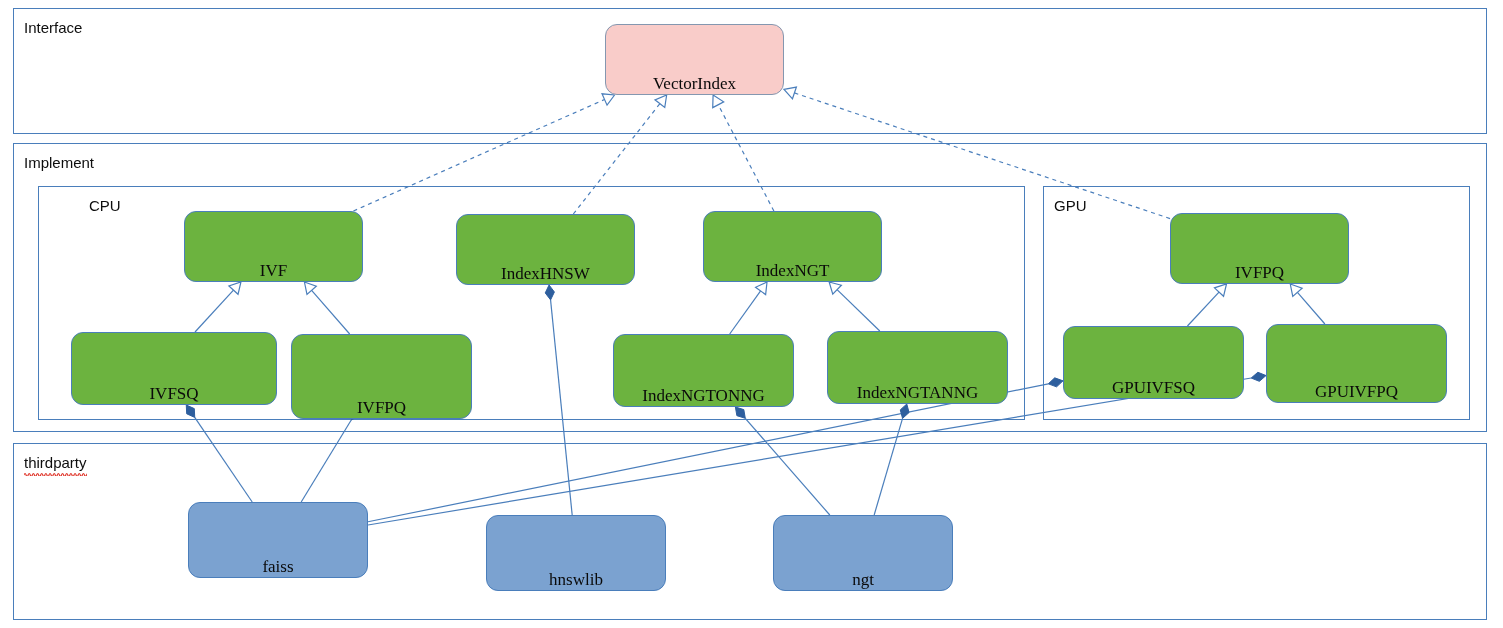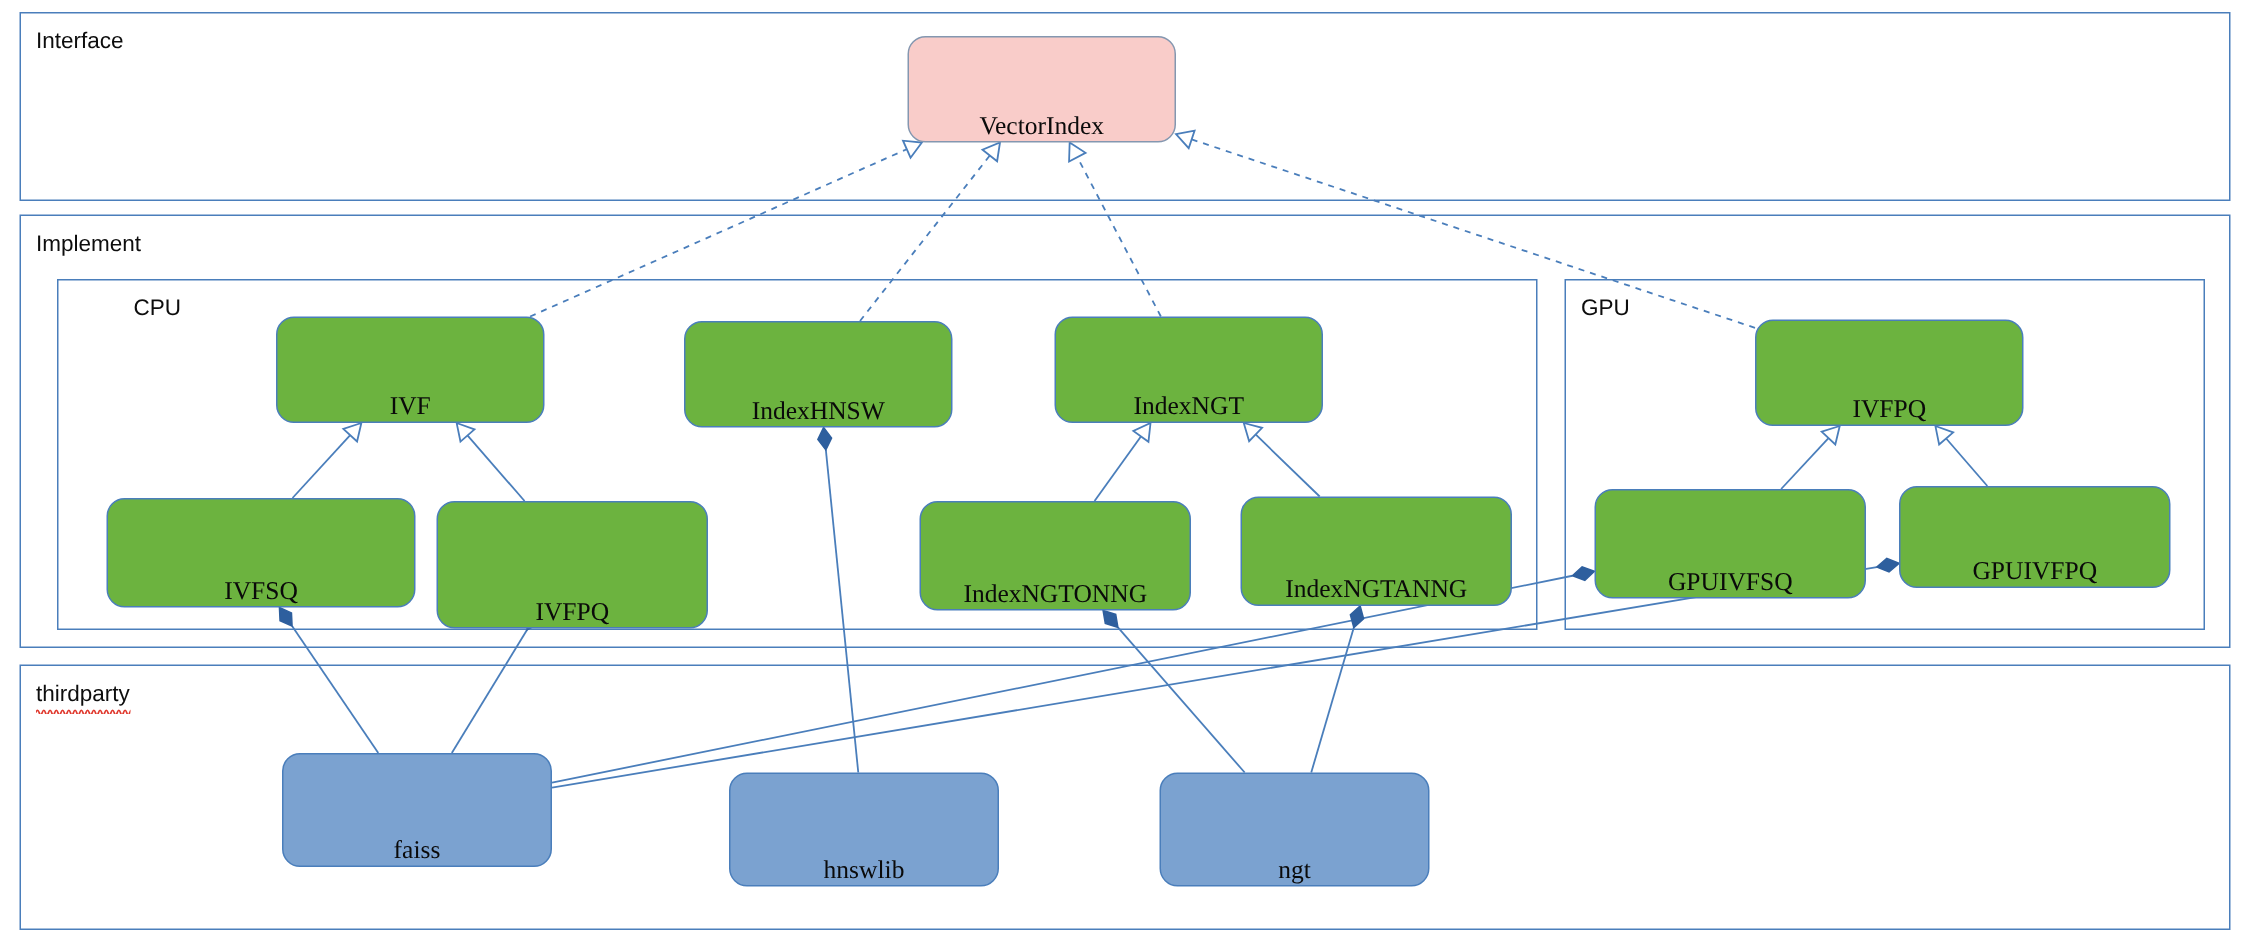--- a/index.html
+++ b/index.html
@@ -196,21 +196,21 @@
       </div>
       <div class="node impl-node" style="left: 613px; top: 334px; width: 181px; height: 73px;">
         <span>IndexNGTONNG</span>
       </div>
       <div class="node impl-node" style="left: 827px; top: 331px; width: 181px; height: 73px;">
         <span>IndexNGTANNG</span>
       </div>
       <div class="node impl-node" style="left: 1063px; top: 326px; width: 181px; height: 73px;">
         <span>GPUIVFSQ</span>
       </div>
-      <div class="node impl-node" style="left: 1266px; top: 324px; width: 181px; height: 68px;">
+      <div class="node impl-node" style="left: 1266px; top: 324px; width: 181px; height: 79px;">
         <span>GPUIVFPQ</span>
       </div>
       <div class="node lib-node" style="left: 188px; top: 502px; width: 180px; height: 76px;">
         <span>faiss</span>
       </div>
       <div class="node lib-node" style="left: 486px; top: 515px; width: 180px; height: 76px;">
         <span>hnswlib</span>
       </div>
       <div class="node lib-node" style="left: 773px; top: 515px; width: 180px; height: 76px;">
         <span>ngt</span>

